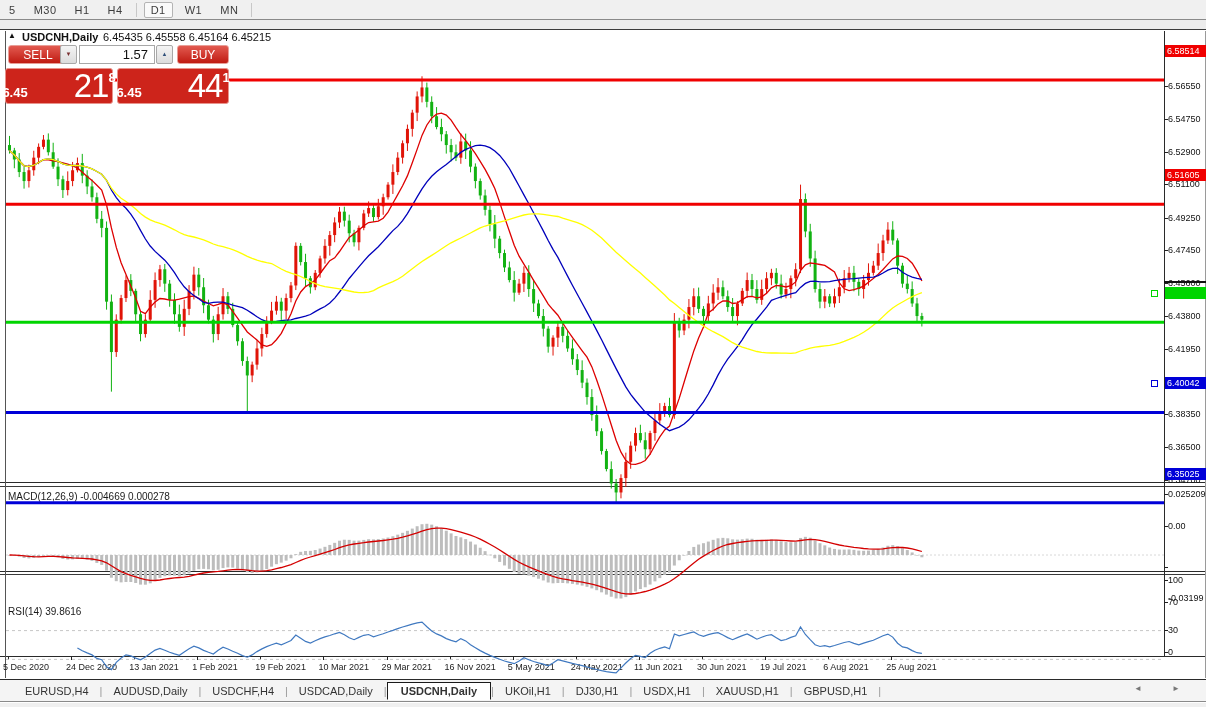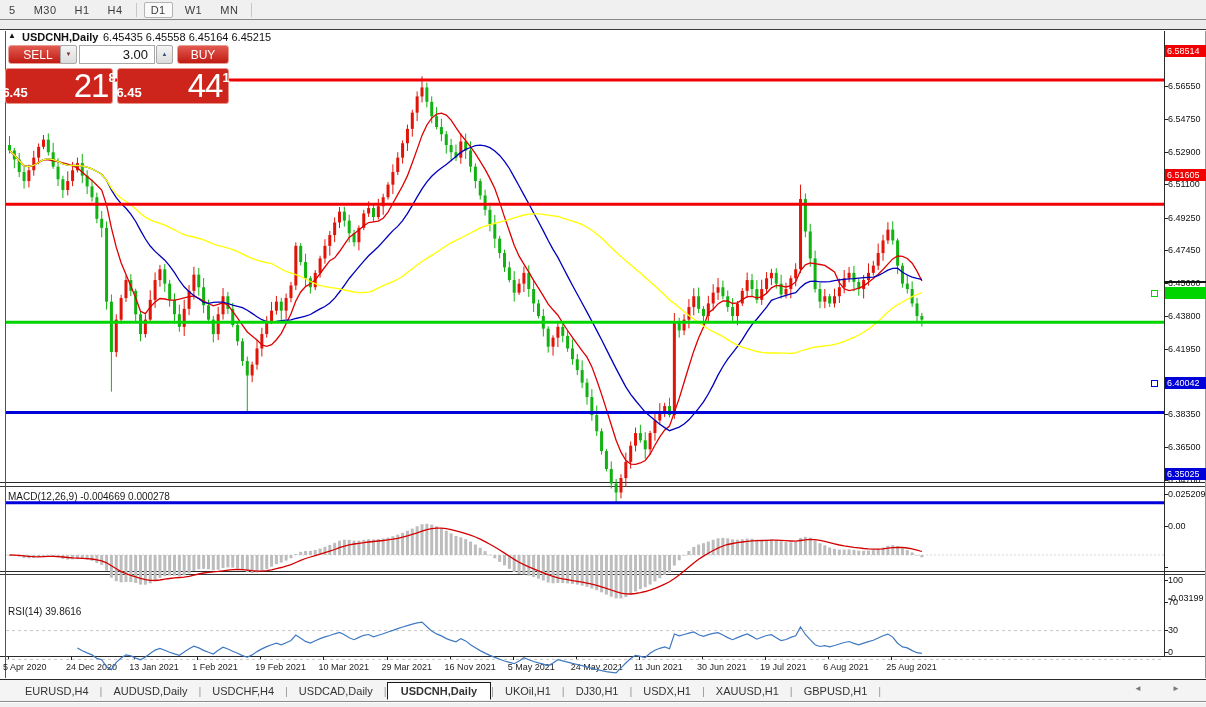--- a/index.html
+++ b/index.html
@@ -134,21 +134,21 @@
         <div class="tick-label" style="top: 564px;">-0.03199</div>
         <div class="tick-mark" style="top: 550px;"></div>
         <div class="tick-label" style="top: 546px;">100</div>
         <div class="tick-mark" style="top: 571.6px;"></div>
         <div class="tick-label" style="top: 567.6px;">70</div>
         <div class="tick-mark" style="top: 600.4px;"></div>
         <div class="tick-label" style="top: 596.4px;">30</div>
         <div class="tick-mark" style="top: 622px;"></div>
         <div class="tick-label" style="top: 618px;">0</div>
         <div class="date-tick" style="left: 8px; top: 627px;"></div>
-        <div class="date-label" style="left: 3px; top: 632px;">5 Apr 2020</div>
+        <div class="date-label" style="left: 3px; top: 632px;">5 Dec 2020</div>
         <div class="date-tick" style="left: 71.089px; top: 627px;"></div>
         <div class="date-label" style="left: 66.089px; top: 632px;">24 Dec 2020</div>
         <div class="date-tick" style="left: 134.178px; top: 627px;"></div>
         <div class="date-label" style="left: 129.178px; top: 632px;">13 Jan 2021</div>
         <div class="date-tick" style="left: 197.267px; top: 627px;"></div>
         <div class="date-label" style="left: 192.267px; top: 632px;">1 Feb 2021</div>
         <div class="date-tick" style="left: 260.356px; top: 627px;"></div>
         <div class="date-label" style="left: 255.356px; top: 632px;">19 Feb 2021</div>
         <div class="date-tick" style="left: 323.445px; top: 627px;"></div>
         <div class="date-label" style="left: 318.445px; top: 632px;">10 Mar 2021</div>
@@ -171,21 +171,21 @@
         <div class="date-tick" style="left: 891.246px; top: 627px;"></div>
         <div class="date-label" style="left: 886.246px; top: 632px;">25 Aug 2021</div>
       </div>
 
     <div class="plot-label" style="left:8px;top:461px;">MACD(12,26,9) -0.004669 0.000278</div>
     <div class="plot-label" style="left:8px;top:576px;">RSI(14) 39.8616</div>
 
     <div class="trade-panel">
       <div class="tp-btn" style="left:3px;top:0;width:60px;">SELL</div>
       <div class="spin-btn" style="left:55px;top:0;color:#7a3030;">▼</div>
-      <div class="vol-field">3.00</div>
+      <div class="vol-field">1.57</div>
       <div class="spin-btn" style="left:151px;top:0;color:#30507a;">▲</div>
       <div class="tp-btn" style="left:172px;top:0;width:52px;">BUY</div>
 
       <div class="price-box" style="left:0;width:108px;">
         <span class="pb-small">6.45</span>
         <span class="pb-big">21</span>
         <span class="pb-sup">8</span>
       </div>
       <div class="price-box" style="left:112px;width:112px;">
         <span class="pb-small">6.45</span>

